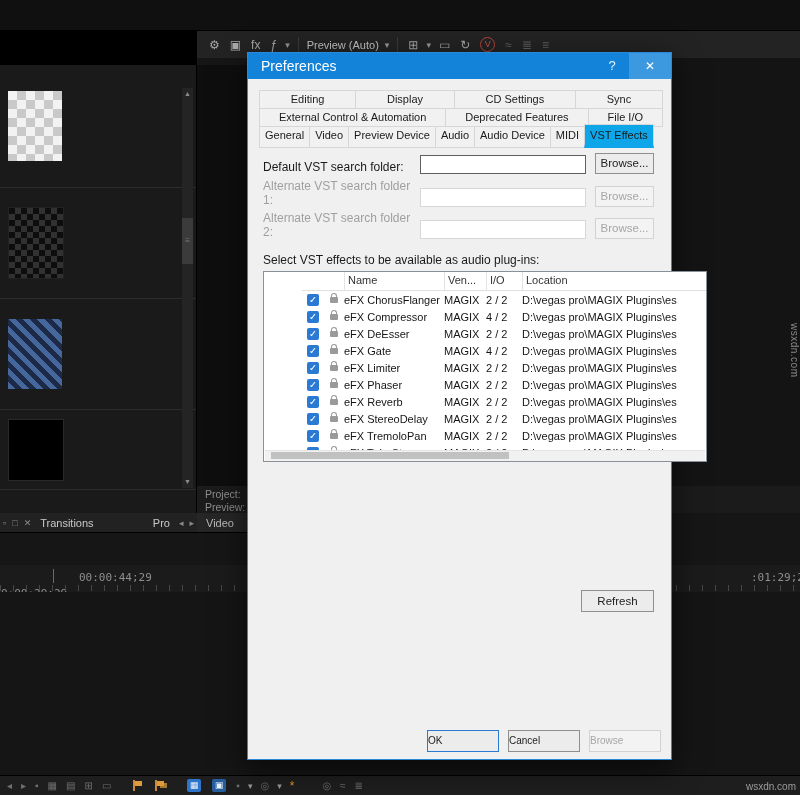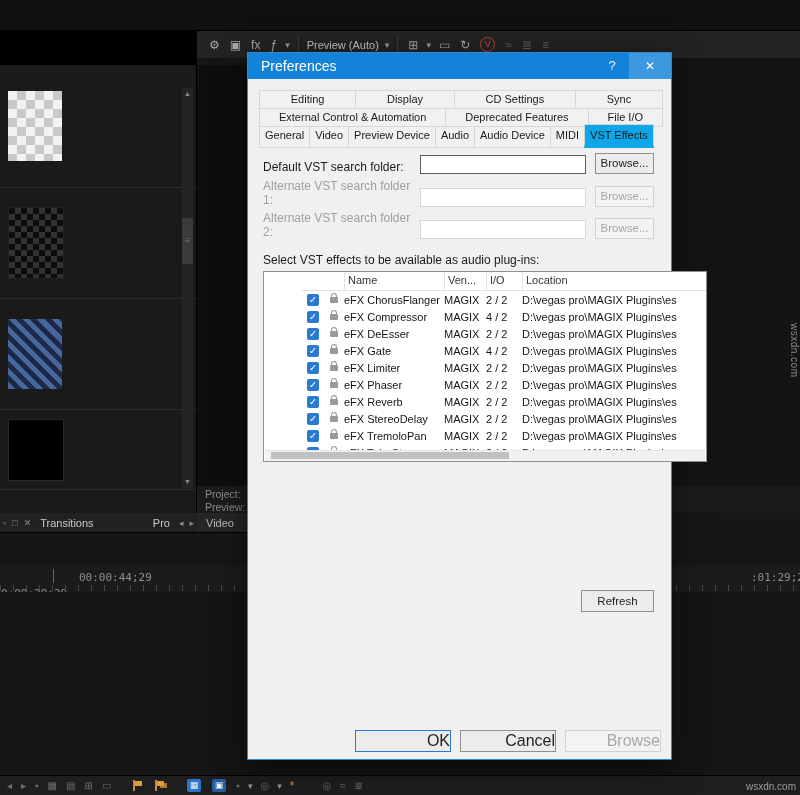--- a/index.html
+++ b/index.html
@@ -120,22 +120,22 @@
   .c-name{width:100px;overflow:hidden;white-space:nowrap;flex:0 0 auto;}
   .c-ven{width:42px;flex:0 0 auto;}
   .c-io{width:36px;flex:0 0 auto;}
   .c-loc{flex:1;overflow:hidden;white-space:nowrap;}
   .hscroll{position:absolute;left:1px;right:1px;bottom:0;height:10px;background:#f1f1f1;border-top:1px solid #e4e4e4;}
   .hthumb{position:absolute;left:6px;top:1px;width:238px;height:7px;background:#c1c1c1;}
 
   .refreshbtn{position:absolute;right:17px;top:537px;width:73px;height:22px;background:#ececec;
               border:1px solid #8f8f8f;font-size:11.5px;text-align:center;line-height:20px;color:#222;box-sizing:border-box;}
   .btnrow{position:absolute;right:10px;top:677px;display:flex;gap:9px;}
-  .dbtn{width:96px;height:22px;background:#ececec;border:1px solid #8f8f8f;font-size:16px;
-        text-align:right;line-height:20px;color:#222;box-sizing:border-box;}
+  .dbtn{width:72px;height:22px;background:#ececec;border:1px solid #8f8f8f;font-size:10px;
+        text-align:left;line-height:20px;color:#222;box-sizing:border-box;}
   .dbtn.primary{border:1px solid #2a7ad4;}
   .dbtn.disabled{color:#a6a6a6;border-color:#d2d2d2;background:#f3f3f3;}
 </style>
 </head>
 <body>
 
 <div class="abs topband"></div>
 <div class="abs blackblock"></div>
 
 <div class="abs toolbar">

